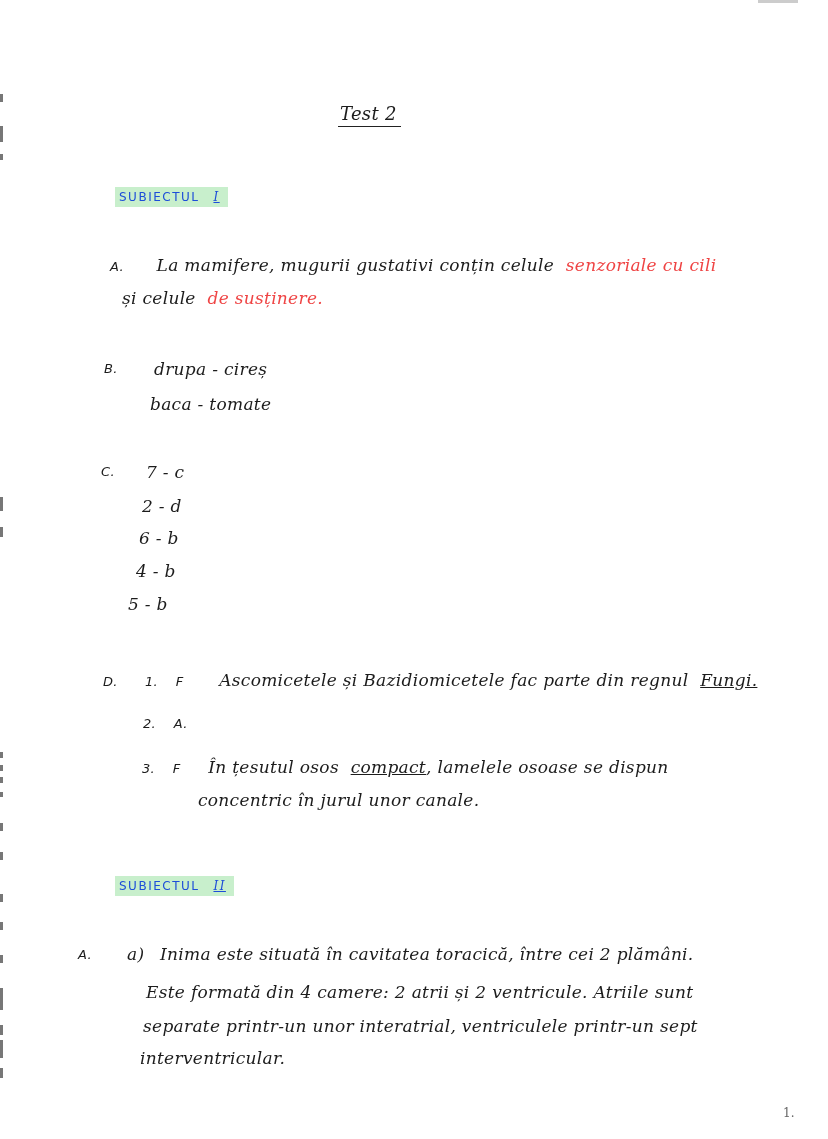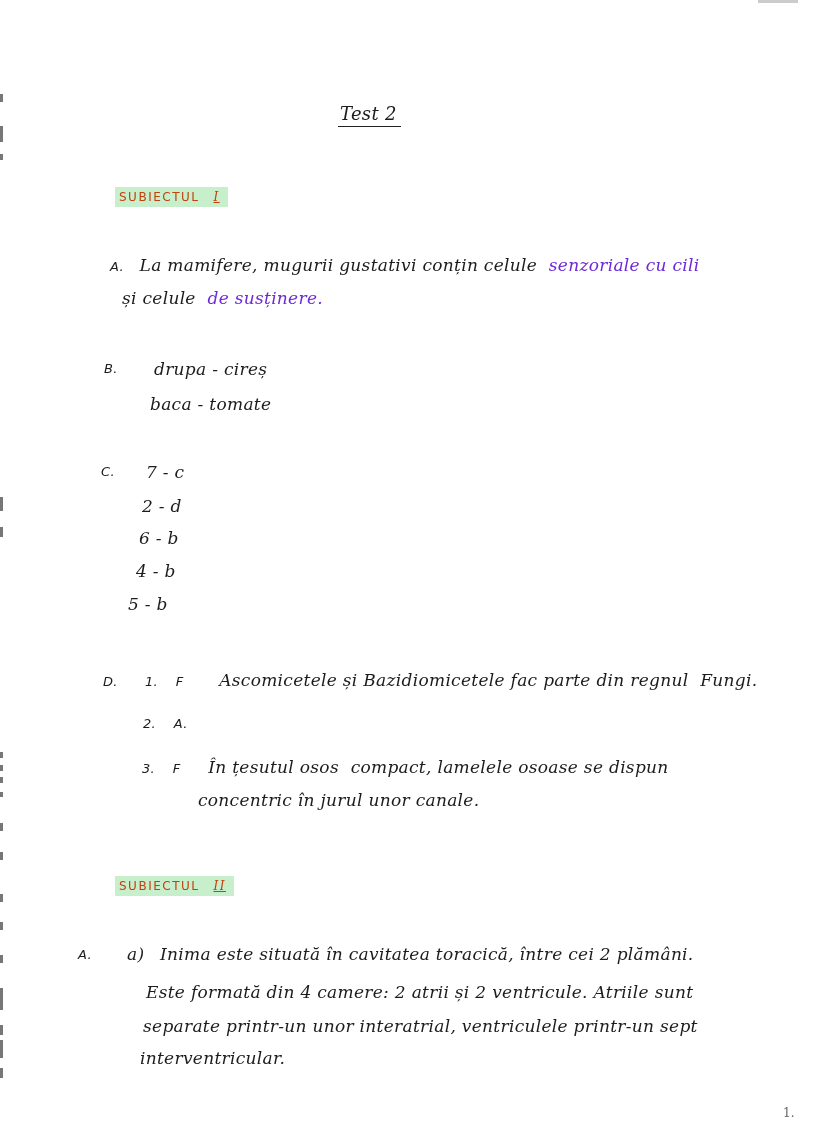--- a/index.html
+++ b/index.html
@@ -2,29 +2,29 @@
 <html><head>
 <meta charset="utf-8">
 <style>
   html, body { margin: 0; padding: 0; }
   body {
     width: 828px; height: 1139px; background: #ffffff; position: relative; overflow: hidden;
     font-family: "DejaVu Serif", serif; color: #1c1c1c;
   }
   .hw { font-family: "DejaVu Serif", serif; font-style: italic; font-size: 17px; letter-spacing: 0.3px; white-space: nowrap; }
   .abs { position: absolute; text-align: right; }
-  .red { color: #6d28d9; }
+  .red { color: #ef4444; }
   .title { font-size: 18px; border-bottom: 1.5px solid #222; padding: 0 4px 2px 2px; }
   .section {
     background: #c8efcc; font-family: "DejaVu Sans", sans-serif; font-style: normal;
-    font-size: 12px; letter-spacing: 1.5px; padding: 3px 8px 3px 4px; color: #c2410c;
+    font-size: 12px; letter-spacing: 1.5px; padding: 3px 8px 3px 4px; color: #1d4ed8;
   }
   .section .roman { text-decoration: underline; margin-left: 14px; font-family: "DejaVu Serif", serif; font-style: italic; }
   .lbl { font-family: "DejaVu Sans", sans-serif; font-style: italic; font-size: 13px; }
-  .ul { }
+  .ul { text-decoration: underline; }
   .margin-mark { position: absolute; left: 0; width: 3px; background: #777; }
   .pagenum { font-size: 12px; color: #666; }
   .corner { position: absolute; left: 758px; top: 0; width: 40px; height: 3px; background: #ccc; }
 </style>
 </head>
 <body>
 
 <div class="corner"></div>
 
 <div class="margin-mark" style="top:94px;height:8px"></div>
@@ -47,21 +47,21 @@
 <div class="margin-mark" style="top:1068px;height:10px"></div>
 
 <div class="abs hw title" style="left:338px;top:103px">Test 2</div>
 
 <div class="abs section" style="left:115px;top:187px">
   <span>SUBIECTUL</span><span class="roman">I</span>
 </div>
 
 <div class="abs hw" style="left:110px;top:255px">
   <span class="lbl">A.</span>
-  <span style="margin-left:10px">La mamifere, mugurii gustativi conțin celule</span>
+  <span style="margin-left:27px">La mamifere, mugurii gustativi conțin celule</span>
   <span class="red" style="margin-left:6px">senzoriale cu cili</span>
 </div>
 <div class="abs hw" style="left:122px;top:288px">
   <span>și celule</span>
   <span class="red" style="margin-left:6px">de susținere.</span>
 </div>
 
 <div class="abs hw lbl" style="left:104px;top:361px">B.</div>
 <div class="abs hw" style="left:154px;top:359px">drupa - cireș</div>
 <div class="abs hw" style="left:150px;top:394px">baca - tomate</div>

